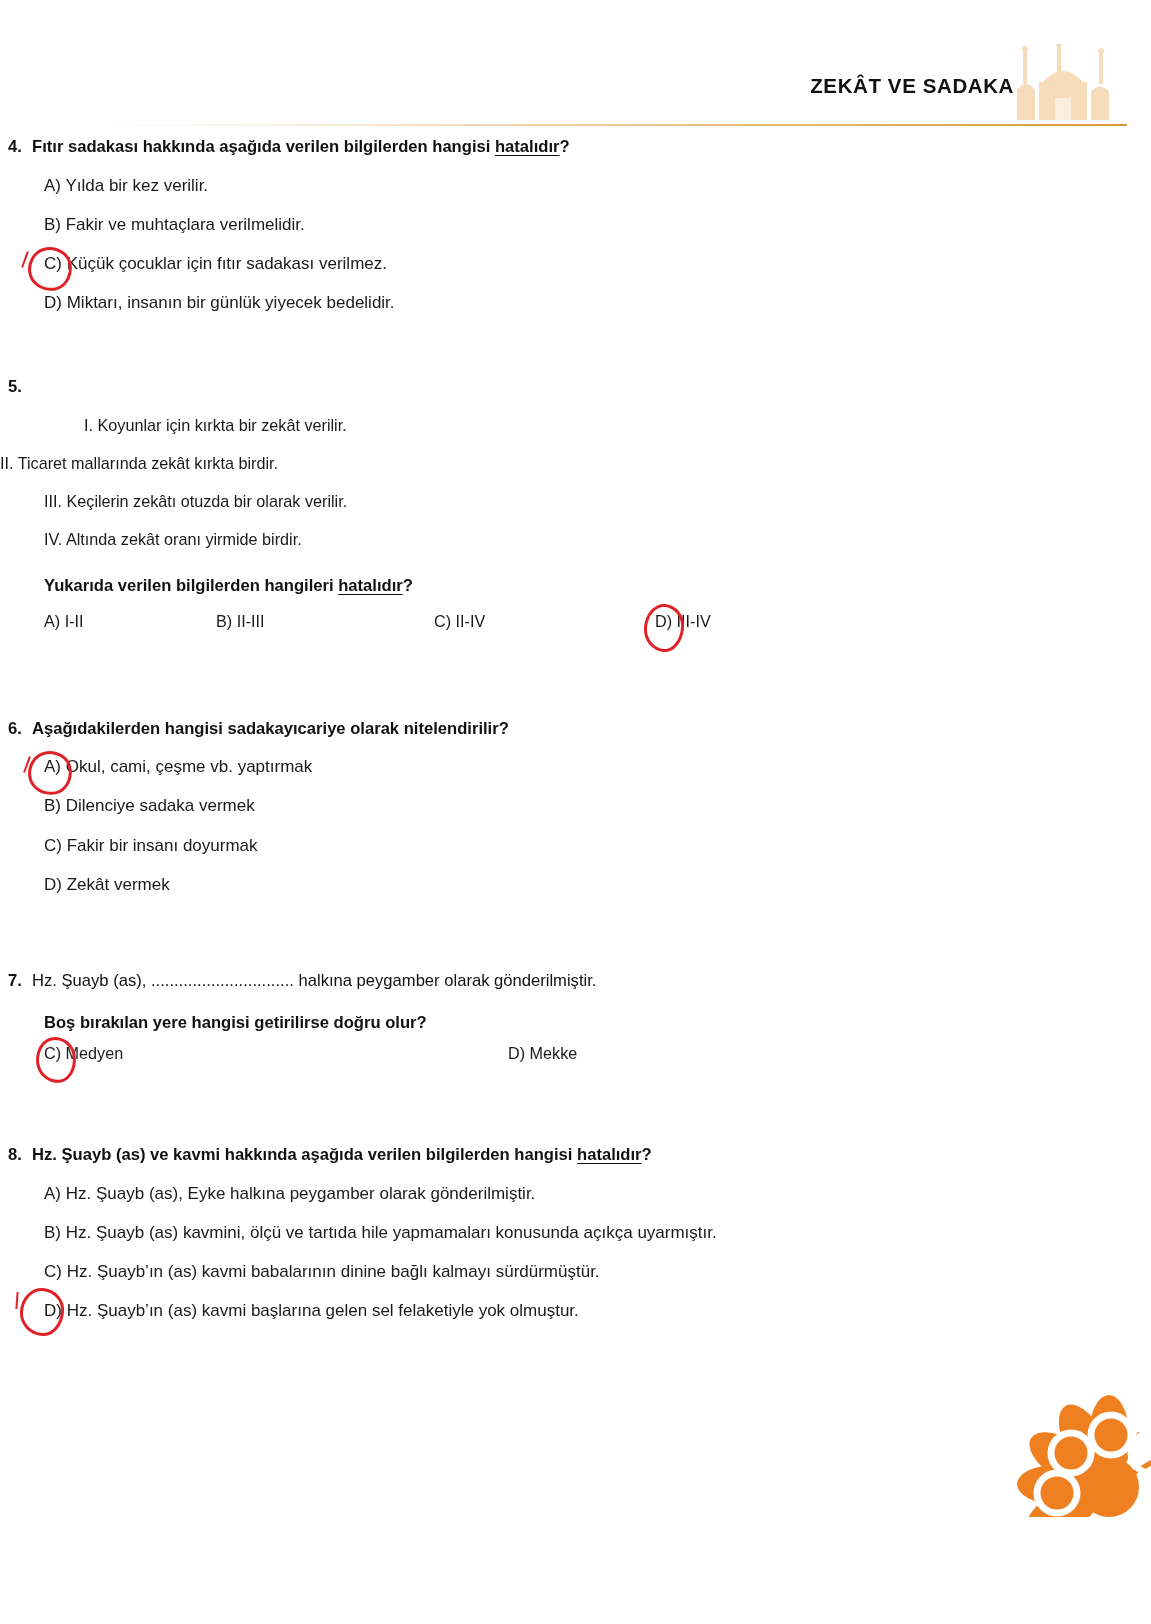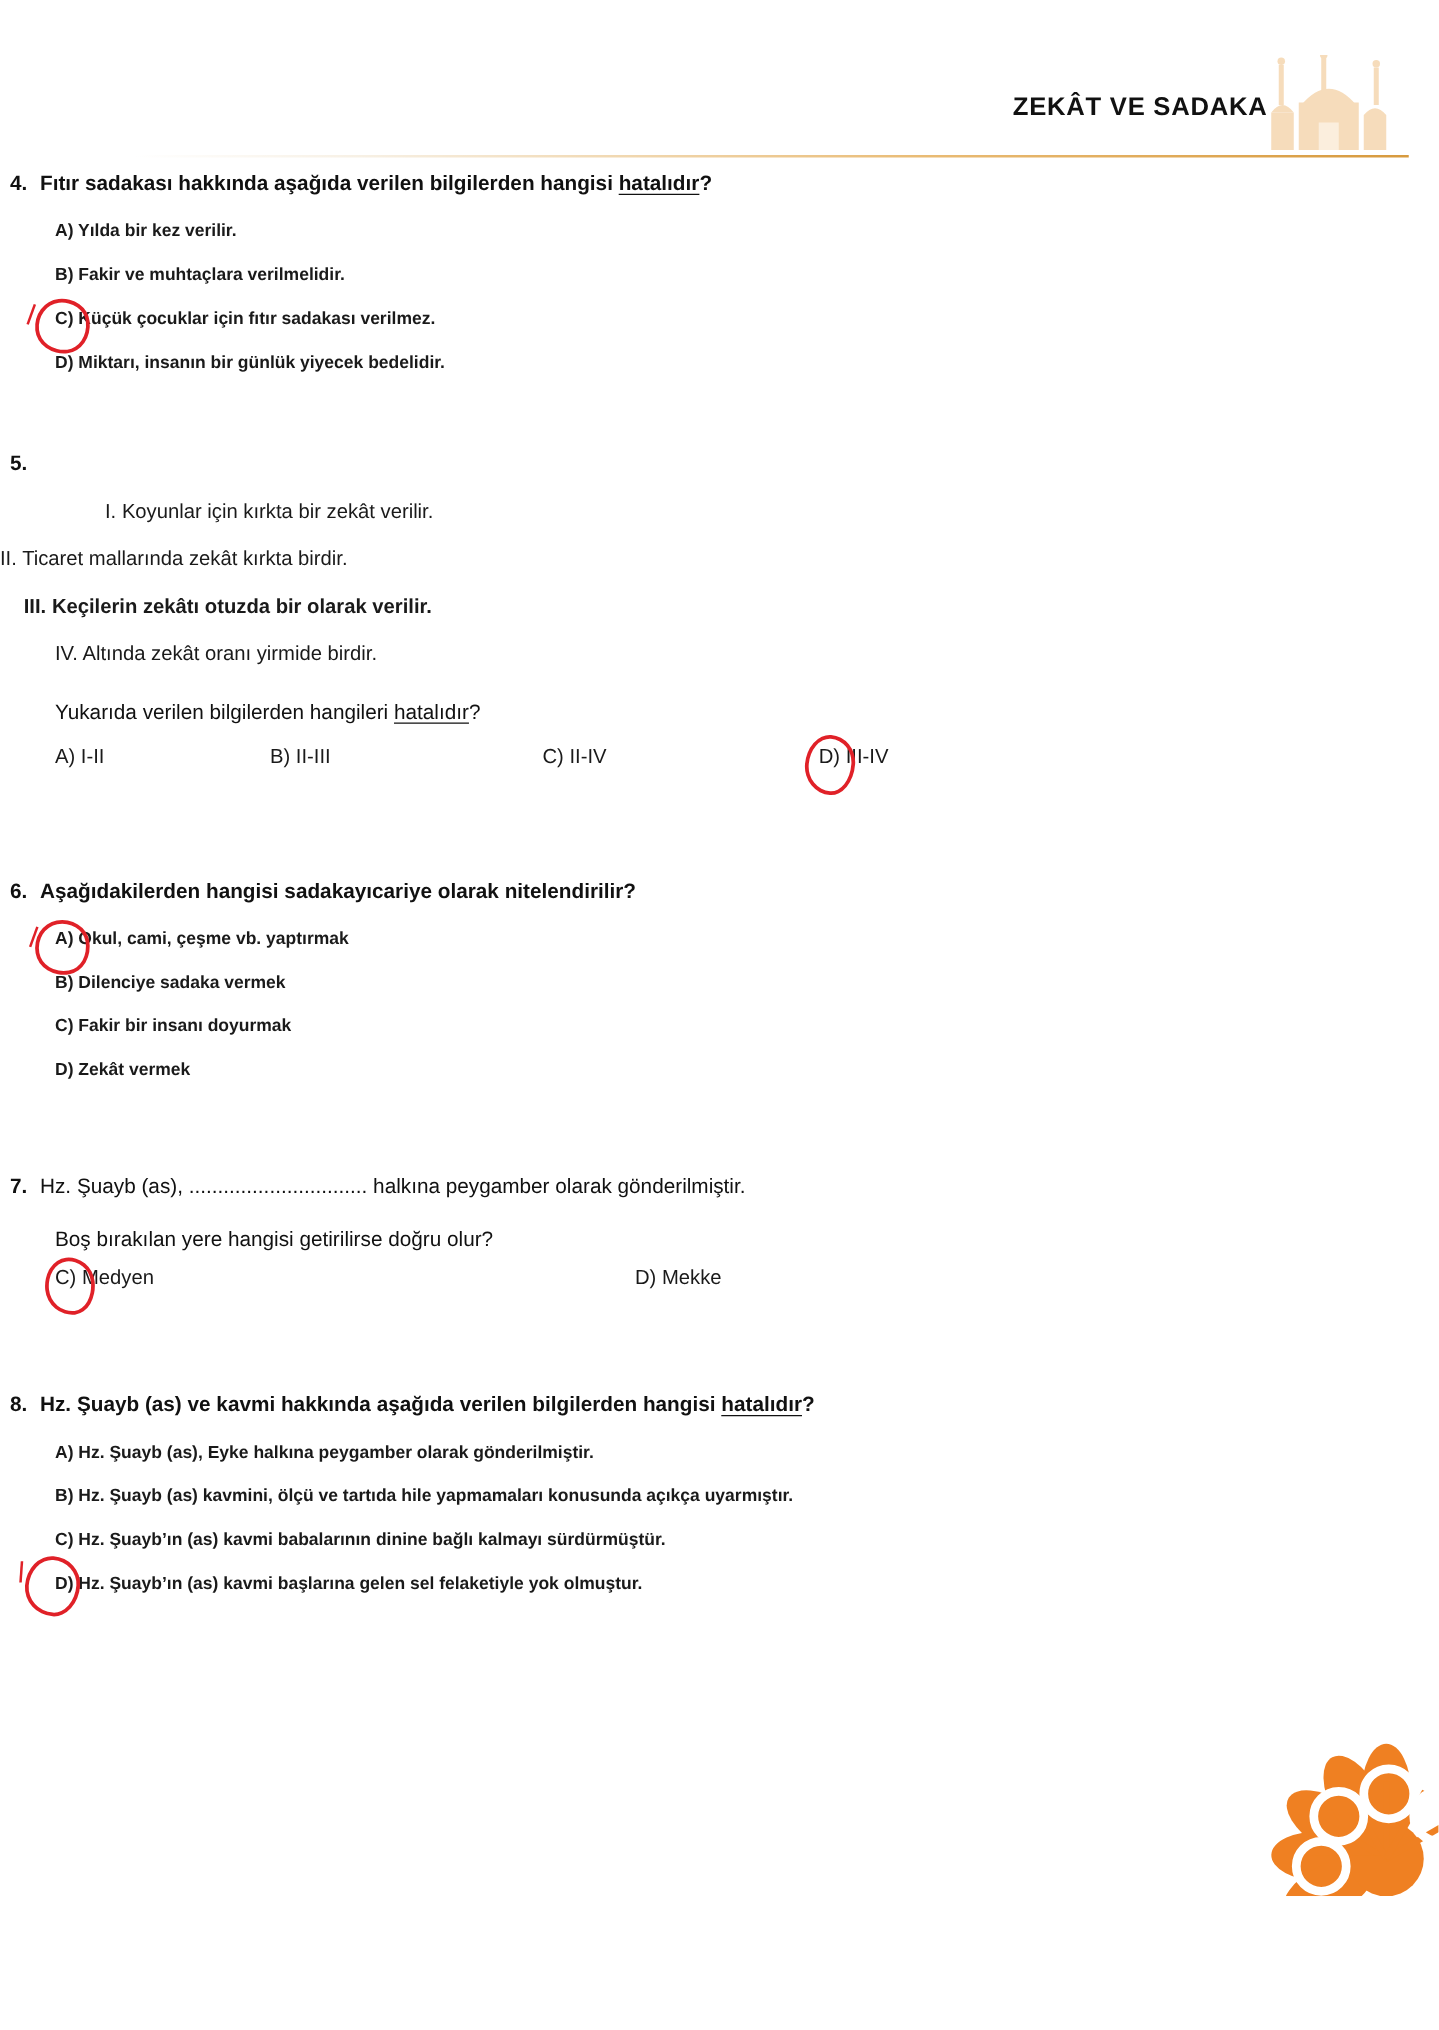--- a/index.html
+++ b/index.html
@@ -80,43 +80,42 @@
     flex: 0 0 32px;
     padding-left: 8px;
     box-sizing: border-box;
     font-weight: bold;
   }
   .q-text { flex: 1 1 auto; }
   .u { text-decoration: underline; text-underline-offset: 3px; }
 
   .opt {
     position: relative;
-    font-size: 14px;
+    font-size: 17px;
     line-height: 1.3;
     color: #1a1a1a;
     padding-left: 44px;
     margin-top: 17px;
-    font-weight: bold;
   }
   .opt .lbl { }
 
   .romans { margin-top: 14px; }
   .roman {
     font-size: 16.2px;
     line-height: 1.3;
     margin-top: 17px;
     color: #1a1a1a;
   }
   .r1 { padding-left: 84px; }
   .r2 { }
-  .r3 { padding-left: 19px; font-weight: bold; }
+  .r3 { padding-left: 44px; }
   .r4 { padding-left: 44px; }
 
   .sub-q {
-    font-weight: normal;
+    font-weight: bold;
     font-size: 16.6px;
     padding-left: 44px;
     margin-top: 26px;
     color: #111;
   }
 
   .opt-row {
     position: relative;
     margin-top: 16px;
     padding-left: 44px;

